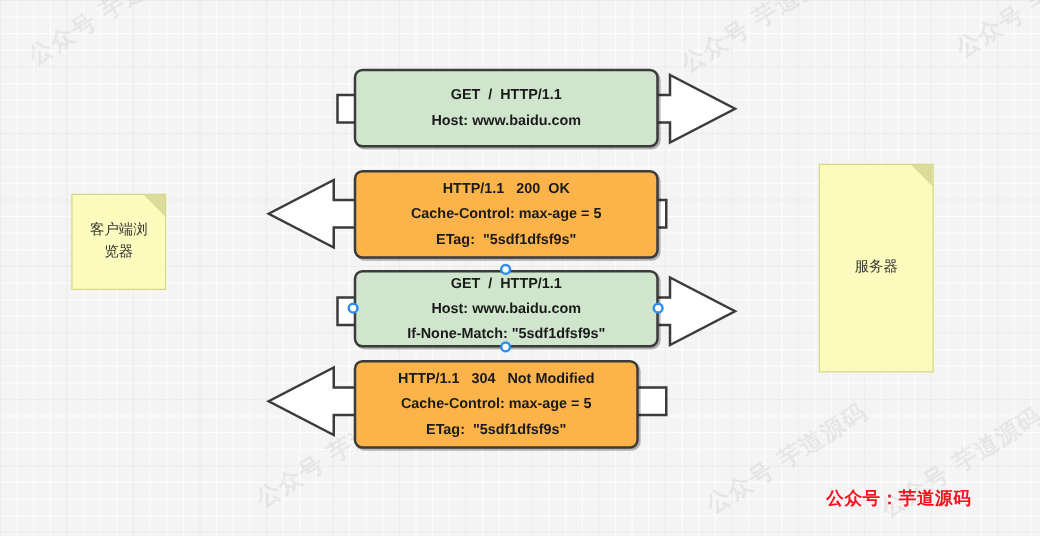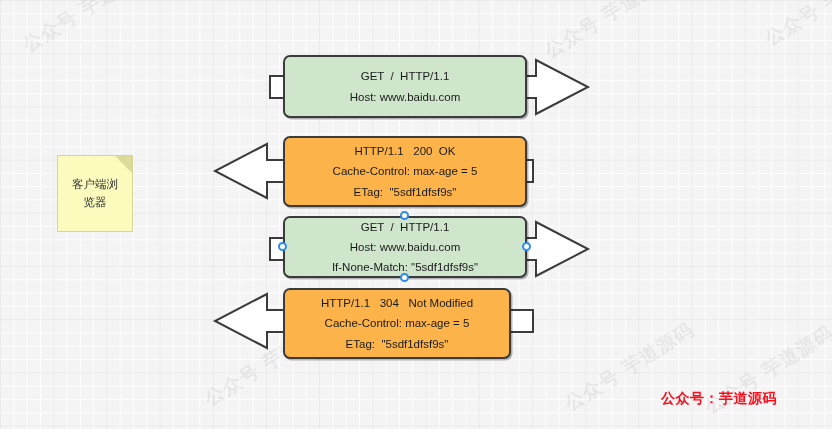--- a/index.html
+++ b/index.html
@@ -87,21 +87,21 @@
     font-size: 11.5px;
     color: #1a1a1a;
     line-height: 1.75;
     z-index: 5;
     box-shadow: 1.5px 1.5px 0 rgba(0,0,0,0.28);
   }
   .msgbox.green { background: #cfe6cd; }
   .msgbox.orange { background: #fcb košic; }
   .msgbox.orange { background: #fdb košic; }
   .msgbox.orange { background: #fcb44a; }
-  .msgbox .line { white-space: pre; }
+  .msgbox .line { white-space: pre; font-weight: bold; }
 
   
   .arrow-svg {
     position: absolute;
     z-index: 2;
     overflow: visible;
   }
   .arrow-shape {
     fill: #ffffff;
     stroke: #3b3b3b;
@@ -190,16 +190,20 @@
   </div>
 
   <div class="note" style="left:57px; top:155px; width:76px; height:77px;">
     <span class="fold"></span>
     <span class="note-text">
       <span>客户端浏</span><br>
       <span>览器</span>
     </span>
   </div>
 
+  <div class="note" style="left:655px; top:131px; width:92px; height:167px;">
+    <span class="fold"></span>
+    <span class="note-text">服务器</span>
+  </div>
 
   <div class="brand" style="left:661px; top:390px;">公众号：芋道源码</div>
 
 </div>
 
 </body></html>

